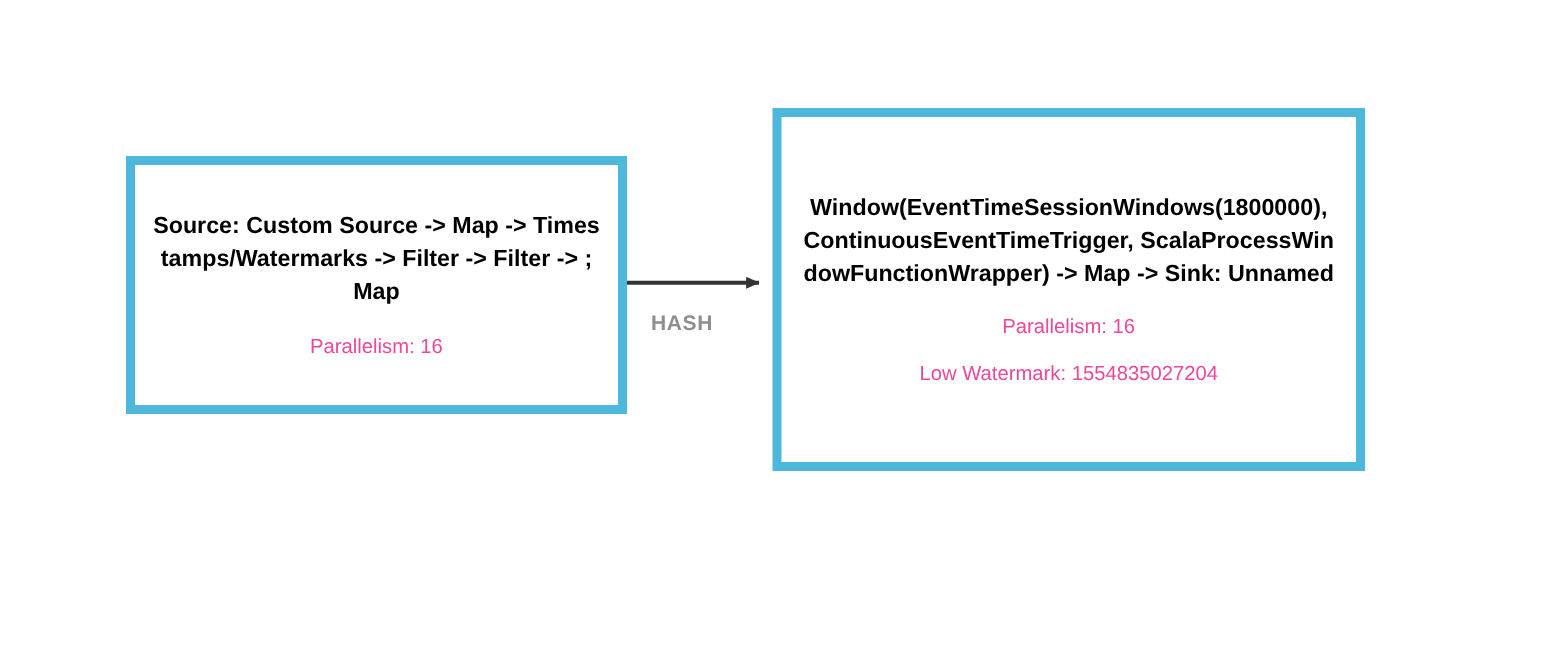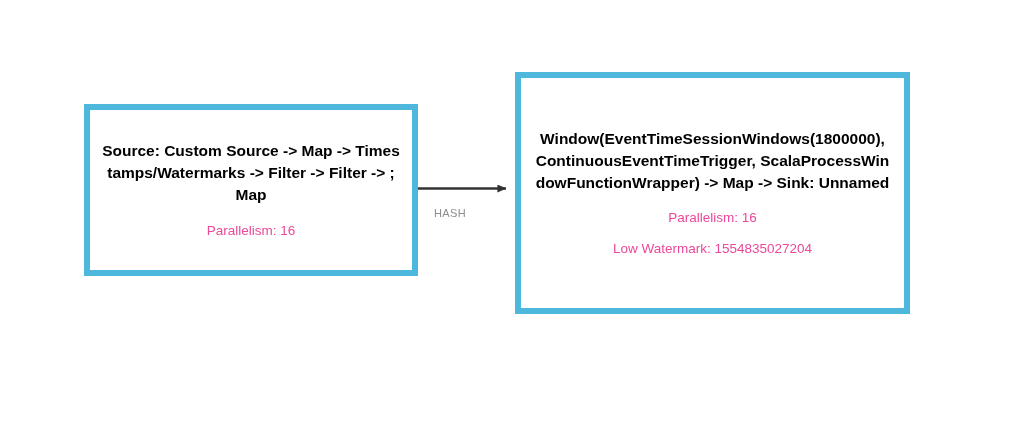--- a/index.html
+++ b/index.html
@@ -97,22 +97,22 @@
   #edge-layer {
     position: absolute;
     left: 0;
     top: 0;
     width: 1036px;
     height: 430px;
     pointer-events: none;
   }
   .edge-label {
     position: absolute;
-    font-size: 11px;
-    font-weight: normal;
+    font-size: 14px;
+    font-weight: bold;
     color: #8e8e8e;
     letter-spacing: 0.4px;
     white-space: nowrap;
   }
   #edge-label-hash {
     left: 434px;
     top: 207px;
   }
 </style>
 </head>

